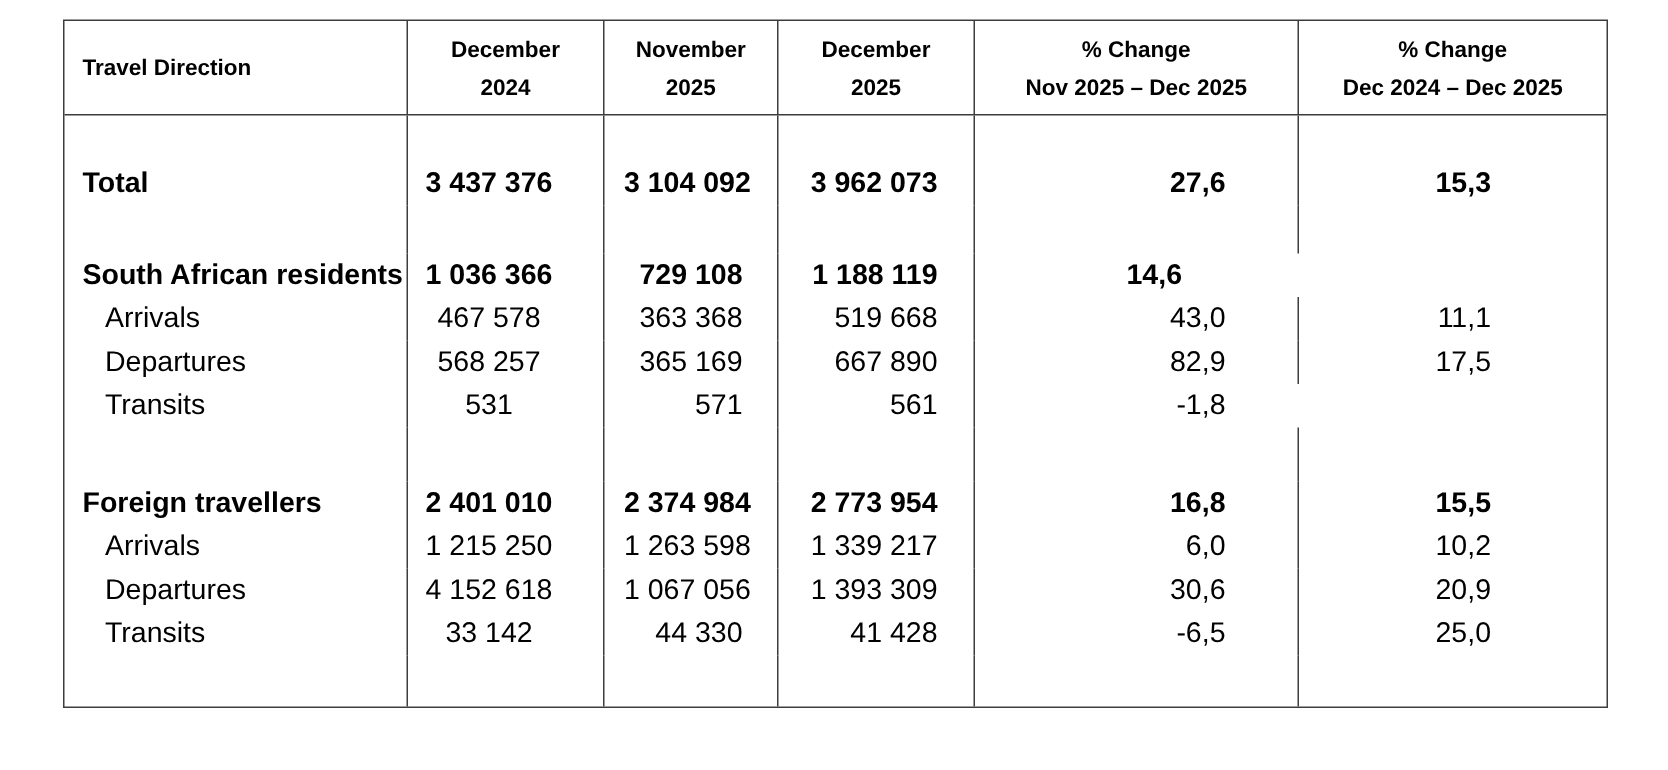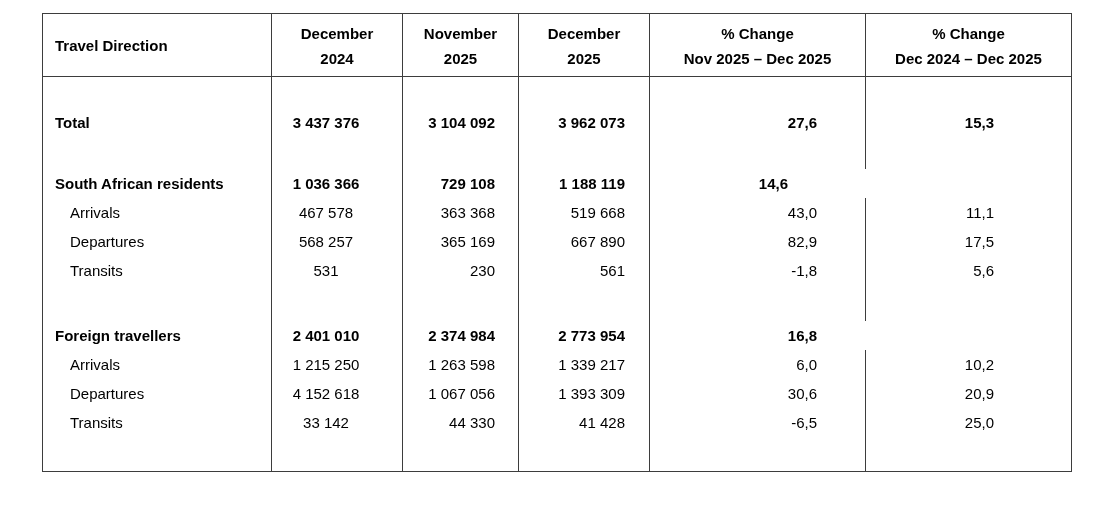--- a/index.html
+++ b/index.html
@@ -42,21 +42,21 @@
   .th div { line-height: 25px; }
   .th.c1 {
     text-align: left;
     padding: 0 0 0 12px;
     display: flex;
     align-items: center;
   }
 
   .data { height: 29px; }
   .td {
-    font-size: 15px;
+    font-size: 19px;
     line-height: 29px;
     white-space: nowrap;
   }
   .td.c1 { padding-left: 12px; }
   .data.indent .td.c1 { padding-left: 27px; }
   .data.emph .td { font-weight: bold; }
   .num { text-align: right; }
   .num.c2 { padding-right: 22px; text-align: center; }
   .num.c3 { padding-right: 23px; padding-left: 13px; }
   .num.c4 { padding-right: 24px; }
@@ -147,41 +147,41 @@
       <div class="td num c2">568 257</div>
       <div class="td num c3">365 169</div>
       <div class="td num c4">667 890</div>
       <div class="td num c5">82,9</div>
       <div class="td num c6">17,5</div>
     </div>
 
     <div class="row data indent">
       <div class="td c1">Transits</div>
       <div class="td num c2">531</div>
-      <div class="td num c3">230</div>
+      <div class="td num c3">571</div>
       <div class="td num c4">561</div>
       <div class="td num c5">-1,8</div>
-      <div class="td num c6">5,6</div>
     </div>
 
     <div class="row spacer-c">
       <div></div>
         <div></div>
         <div></div>
         <div></div>
         <div></div>
         <div></div>
     </div>
 
     <div class="row data emph">
       <div class="td c1">Foreign travellers</div>
       <div class="td num c2">2 401 010</div>
       <div class="td num c3">2 374 984</div>
       <div class="td num c4">2 773 954</div>
       <div class="td num c5">16,8</div>
+      <div class="td num c6">15,5</div>
     </div>
 
     <div class="row data indent">
       <div class="td c1">Arrivals</div>
       <div class="td num c2">1 215 250</div>
       <div class="td num c3">1 263 598</div>
       <div class="td num c4">1 339 217</div>
       <div class="td num c5">6,0</div>
       <div class="td num c6">10,2</div>
     </div>

